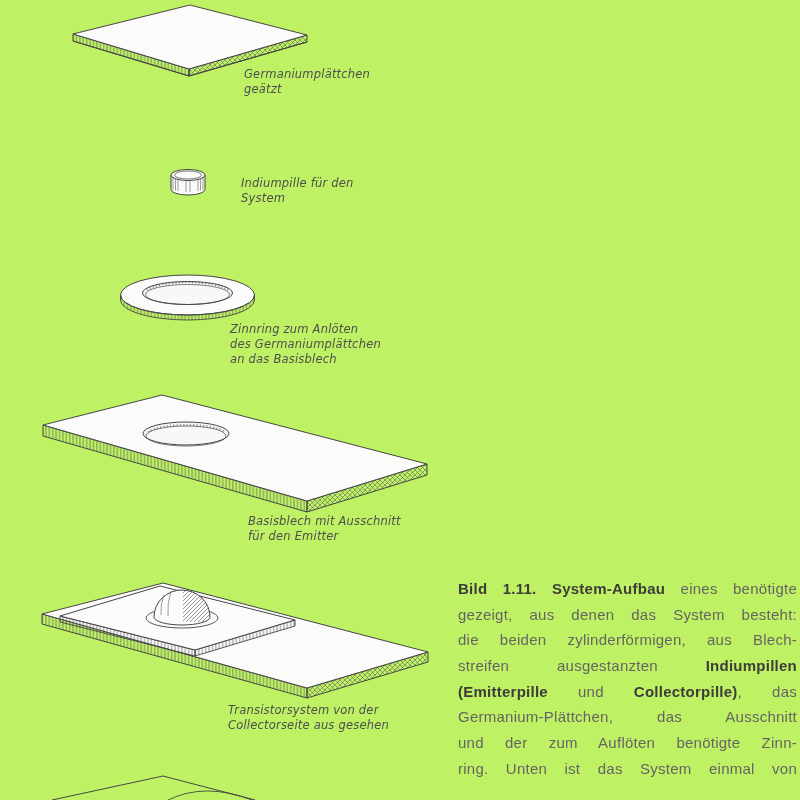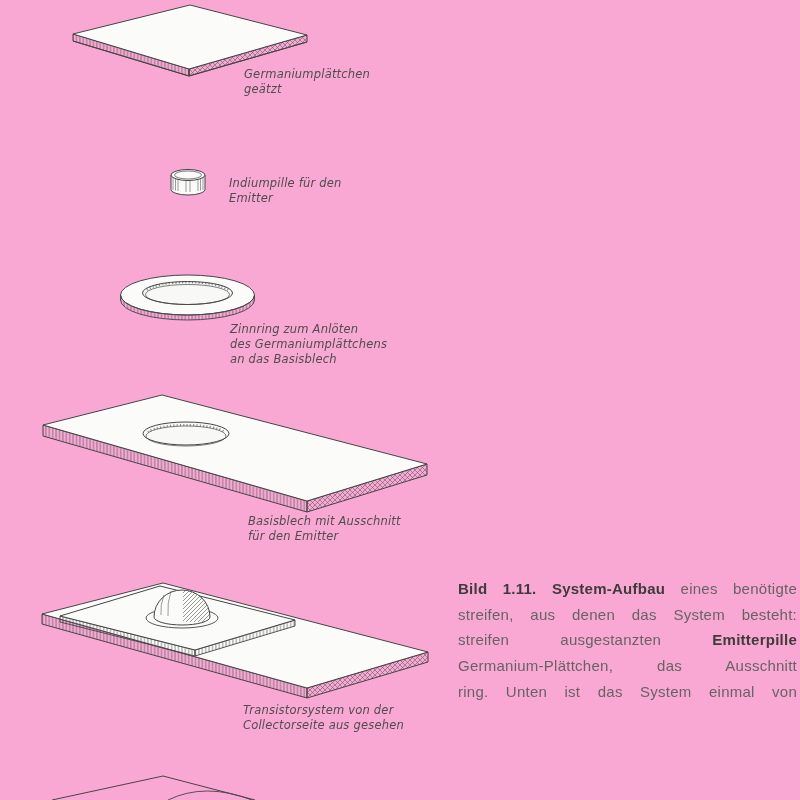--- a/index.html
+++ b/index.html
@@ -1,17 +1,17 @@
 <!DOCTYPE html>
 <html><head>
 <meta charset="utf-8">
 <style>
   html,body{margin:0;padding:0;}
   body{width:800px;height:800px;overflow:hidden;background:#f8f8f6;}
-  .page{position:relative;width:800px;height:800px;background:#f9a8d4;
+  .page{position:relative;width:800px;height:800px;background:#bef264;
         font-family:"Liberation Sans",sans-serif;}
   #diagram{position:absolute;left:0;top:0;}
   .lbl{position:absolute;font-family:"DejaVu Sans",sans-serif;font-style:italic;
        font-size:11.5px;line-height:15px;color:#4e4e4e;letter-spacing:0.2px;}
   .caption{position:absolute;left:458px;top:576px;width:339px;
            font-size:15px;color:#666463;letter-spacing:0.25px;}
   .cap-line{height:25.7px;line-height:25.7px;text-align:justify;text-align-last:justify;
             overflow:hidden;white-space:normal;}
   .cap-line .b{font-weight:bold;color:#3e3c3b;margin-top:22px;}
 </style>
@@ -88,42 +88,45 @@
       <path d="M163,776 L52,800 M163,776 L255,800"></path>
       <path d="M168,800 Q205,782 252,800" stroke-width="0.9"></path>
     </g>
   </svg>
 
   <div class="lbl" style="left:244px;top:67px">
     <div>Germaniumplättchen</div>
     <div>geätzt</div>
   </div>
 
-  <div class="lbl" style="left:229px;top:176px">
+  <div class="lbl" style="left:241px;top:176px">
     <div>Indiumpille für den</div>
-    <div>Emitter</div>
+    <div>System</div>
   </div>
 
   <div class="lbl" style="left:230px;top:322px">
     <div>Zinnring zum Anlöten</div>
-    <div>des Germaniumplättchens</div>
+    <div>des Germaniumplättchen</div>
     <div>an das Basisblech</div>
   </div>
 
   <div class="lbl" style="left:248px;top:514px">
     <div>Basisblech mit Ausschnitt</div>
     <div>für den Emitter</div>
   </div>
 
-  <div class="lbl" style="left:243px;top:703px">
+  <div class="lbl" style="left:228px;top:703px">
     <div>Transistorsystem von der</div>
     <div>Collectorseite aus gesehen</div>
   </div>
 
   <div class="caption">
     <div class="cap-line"><span class="b">Bild 1.11. System-Aufbau</span><span> eines benötigte</span></div>
-    <div class="cap-line"><span>streifen, aus denen das System besteht:</span></div>
-    <div class="cap-line"><span>streifen ausgestanzten </span><span class="b">Emitterpille</span></div>
+    <div class="cap-line"><span>gezeigt, aus denen das System besteht:</span></div>
+    <div class="cap-line"><span>die beiden zylinderförmigen, aus Blech-</span></div>
+    <div class="cap-line"><span>streifen ausgestanzten </span><span class="b">Indiumpillen</span></div>
+    <div class="cap-line"><span class="b">(Emitterpille</span><span> und </span><span class="b">Collectorpille)</span><span>, das</span></div>
     <div class="cap-line"><span>Germanium-Plättchen, das Ausschnitt</span></div>
+    <div class="cap-line"><span>und der zum Auflöten benötigte Zinn-</span></div>
     <div class="cap-line"><span>ring. Unten ist das System einmal von</span></div>
   </div>
 
 </div>
 
 </body></html>

